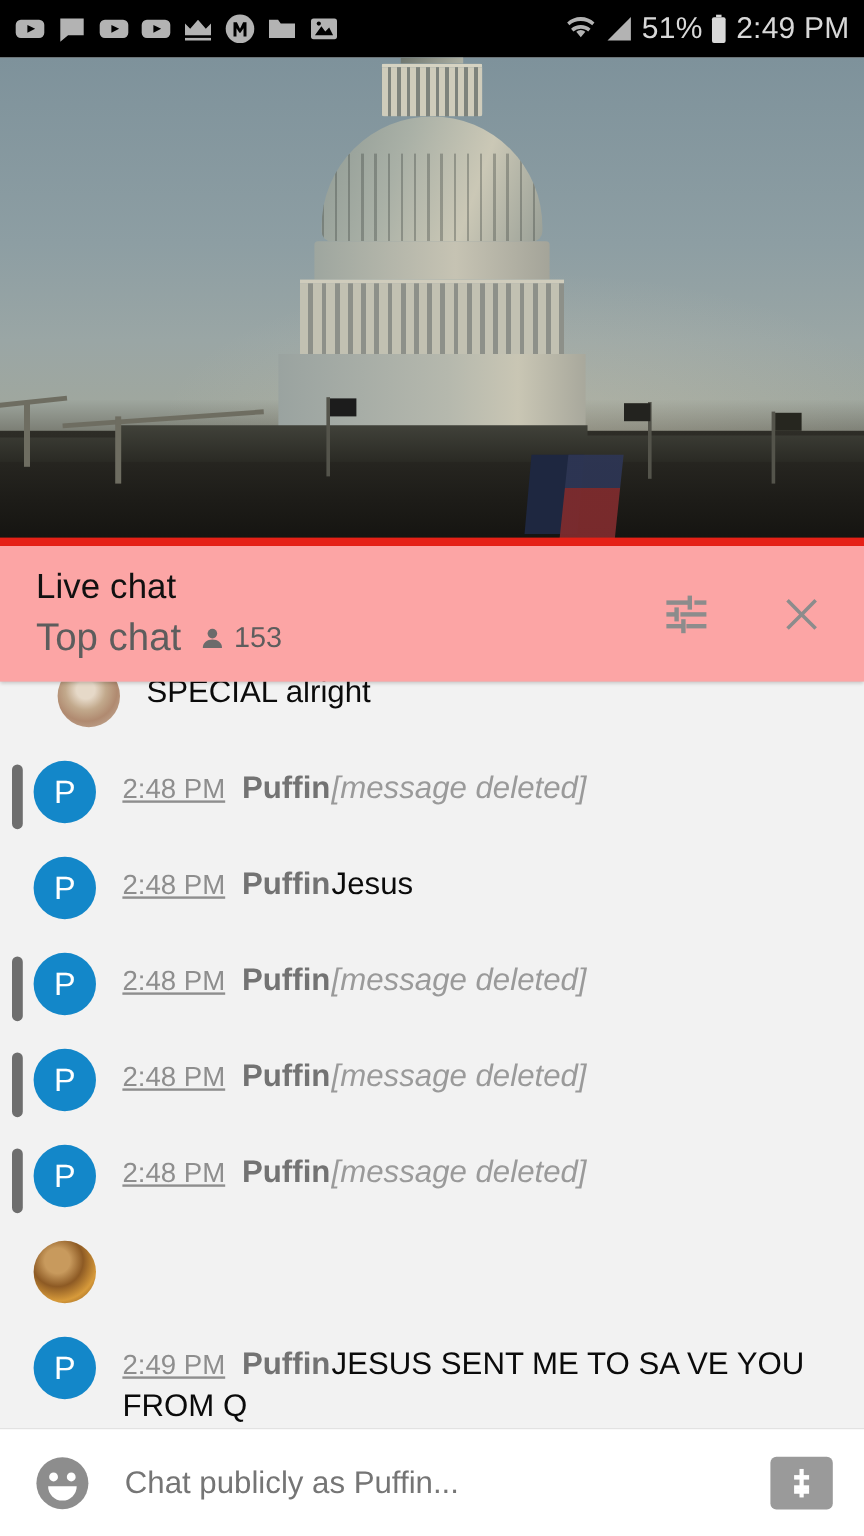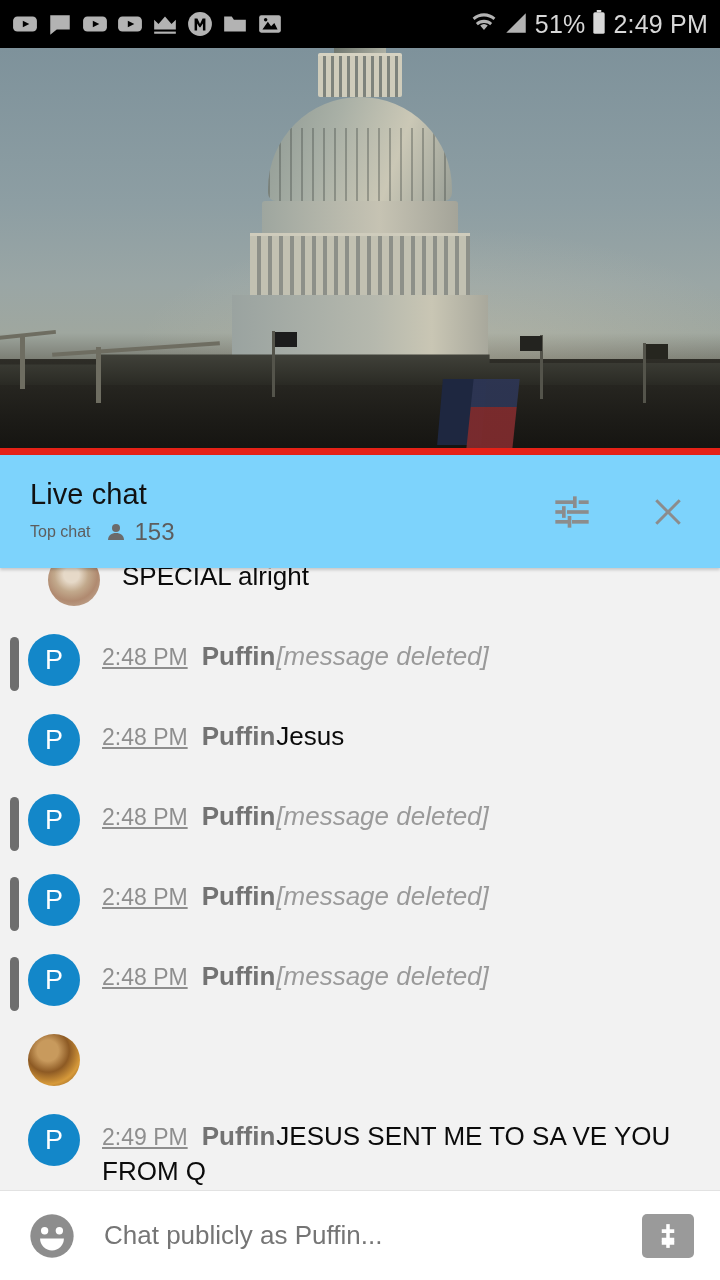--- a/index.html
+++ b/index.html
@@ -10,21 +10,21 @@
     overflow:hidden;
   }
 
   
   .statusbar{
     position:absolute; top:0; left:0; width:720px; height:48px;
     background:#000; display:flex; align-items:center;
     padding:0 12px;
   }
   .sb-left{ display:flex; align-items:center; gap:9px; }
-  .sb-right{ margin-left:auto; display:flex; gap:6px; }
+  .sb-right{ margin-left:auto; display:flex; align-items:center; gap:6px; }
   .sb-ico{ width:26px; height:26px; display:block; fill:#b3b3b3; }
   .sb-text{ color:#d8d8d8; font-size:25px; letter-spacing:.2px; }
   .sb-batt{ width:16px; height:25px; display:block; fill:#d8d8d8; }
 
   
   .video{
     position:absolute; top:48px; left:0; width:720px; height:407px;
     overflow:hidden;
     background:linear-gradient(#7e929b 0%, #8d9ea3 38%, #9aa6a5 58%, #9fa79f 70%, #5d5b50 82%, #2b2a26 95%, #1b1a17 100%);
   }
@@ -99,27 +99,27 @@
     position:absolute; left:440px; bottom:10px; width:44px; height:66px;
     background:#1e2740; transform:skewX(-5deg);
   }
   .progress{
     position:absolute; left:0; bottom:0; width:720px; height:7px; background:#e52117;
   }
 
   
   .chat-header{
     position:absolute; top:455px; left:0; width:720px; height:113px;
-    background:#7dd3fc; display:flex; align-items:center; padding:0 30px;
+    background:#fca5a5; display:flex; align-items:center; padding:0 30px;
     z-index:5; box-shadow:0 2px 3px rgba(0,0,0,.18);
   }
   .ch-titles{ display:flex; flex-direction:column; gap:7px; }
   .ch-title{ font-size:29px; color:#111; letter-spacing:.1px; }
   .ch-sub{ display:flex; align-items:center; gap:14px; }
-  .ch-subtext{ font-size:16px; color:#5d5d5d;text-align:right; }
+  .ch-subtext{ font-size:32px; color:#5d5d5d;text-align:right; }
   .ch-count{ display:flex; align-items:center; gap:6px; font-size:24px; color:#5d5d5d; }
   .ch-actions{ margin-left:auto; display:flex; align-items:center; gap:52px; }
   .ch-btn{ width:44px; height:44px; display:flex; align-items:center; justify-content:center; }
   .ch-btn svg{ fill:#8c8c8c; }
 
   
   .chat-list{
     position:absolute; top:568px; left:0; width:720px; height:622px;
     background:#f2f2f2; overflow:hidden;
   }

